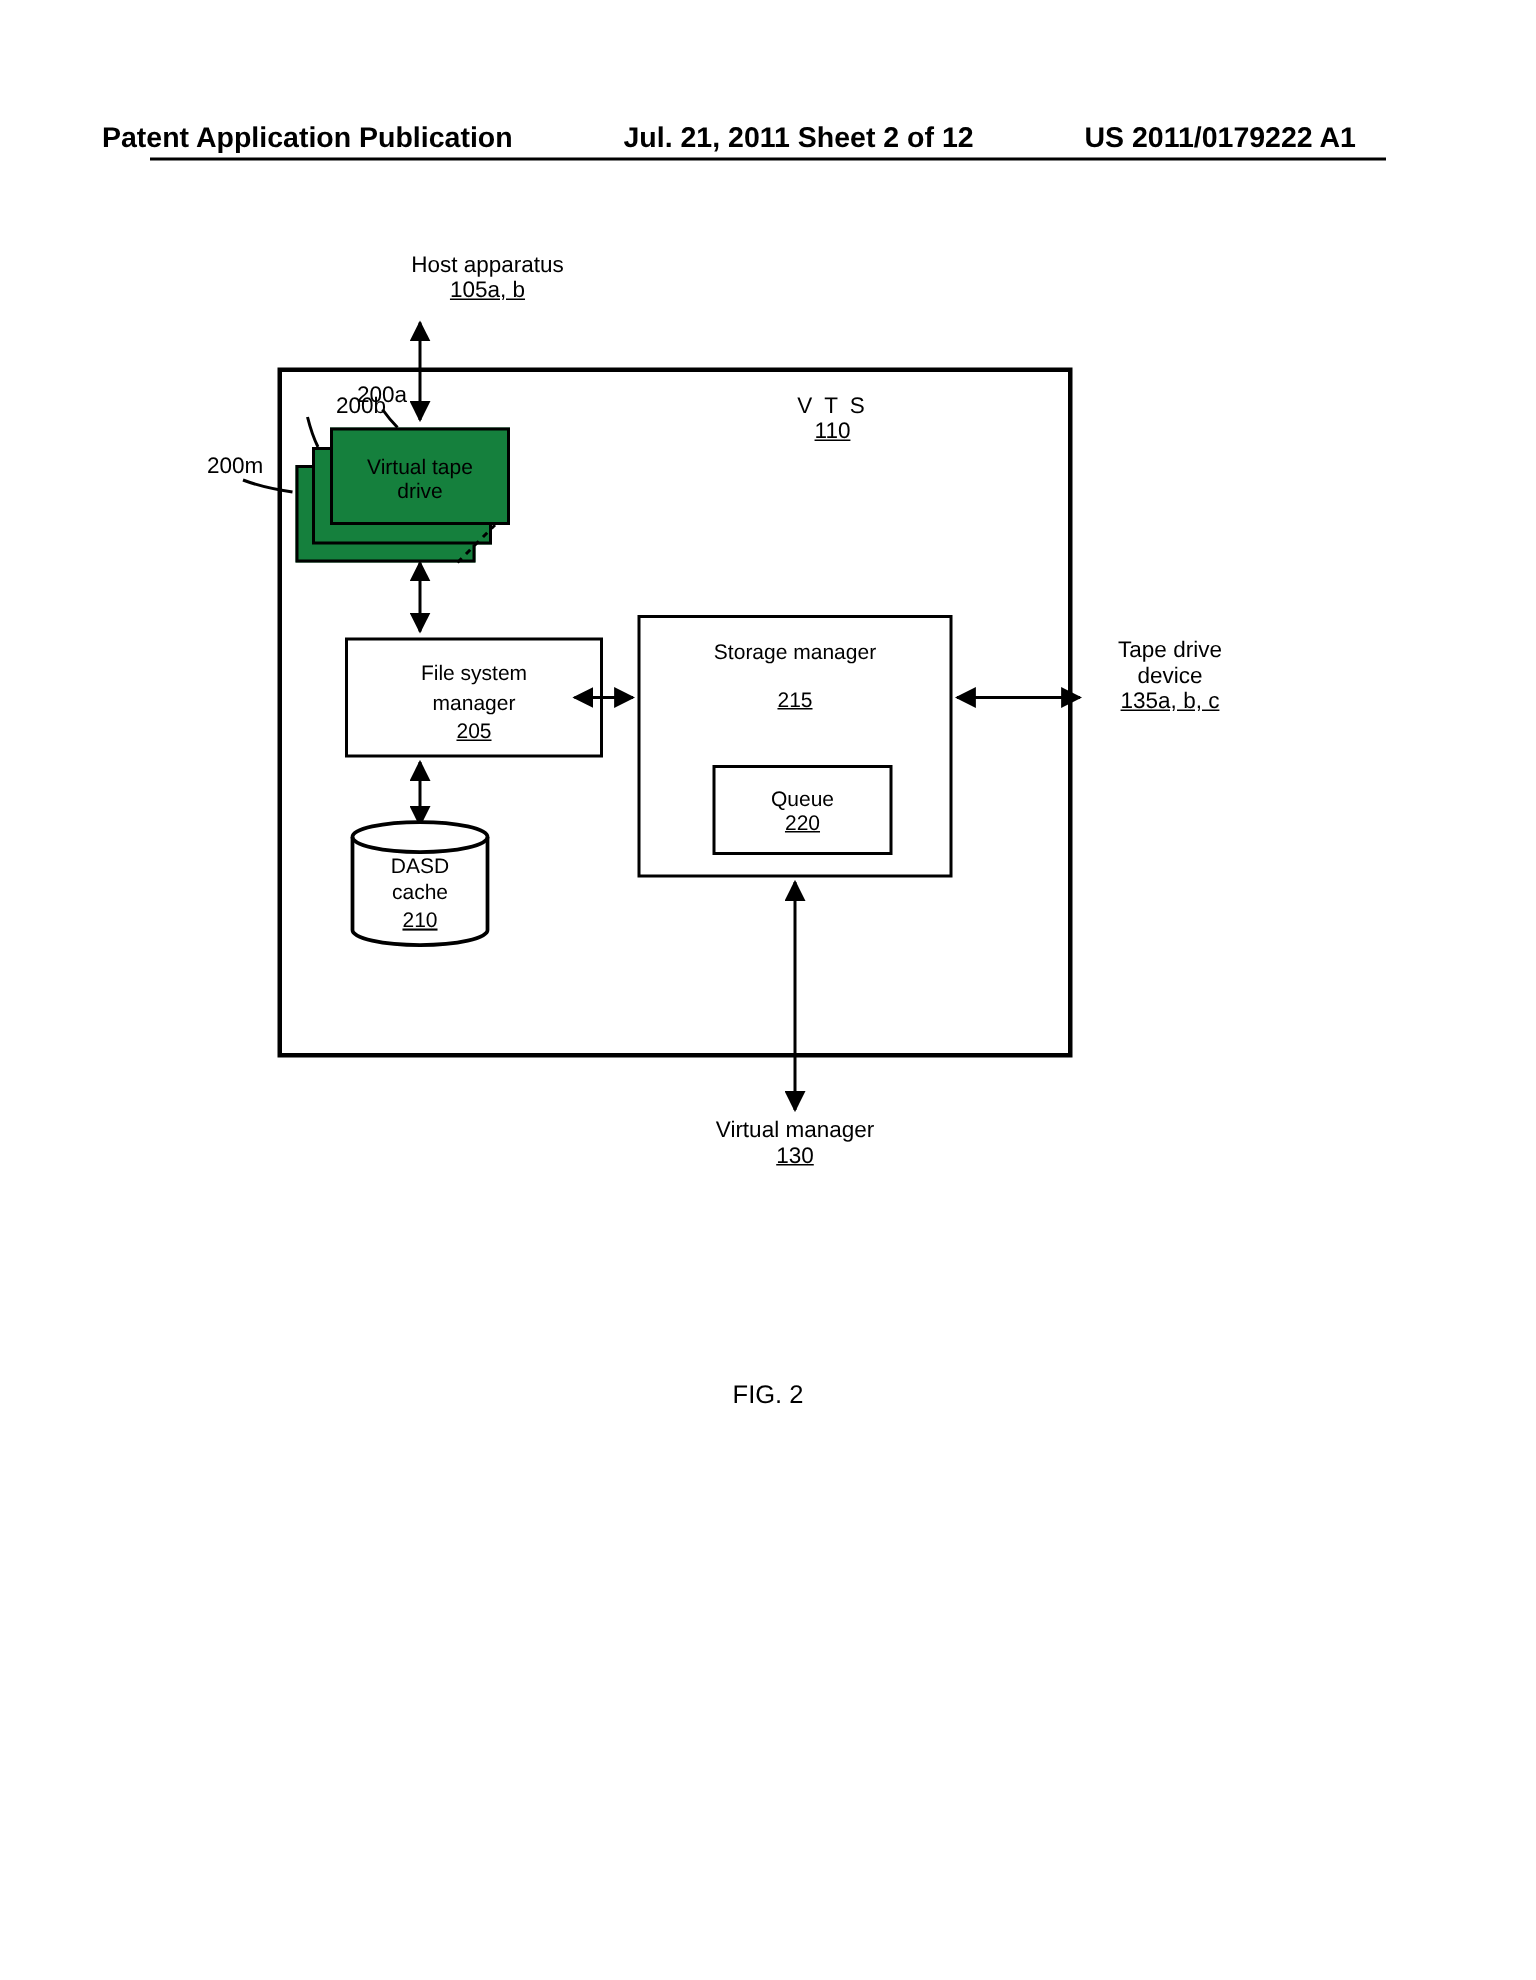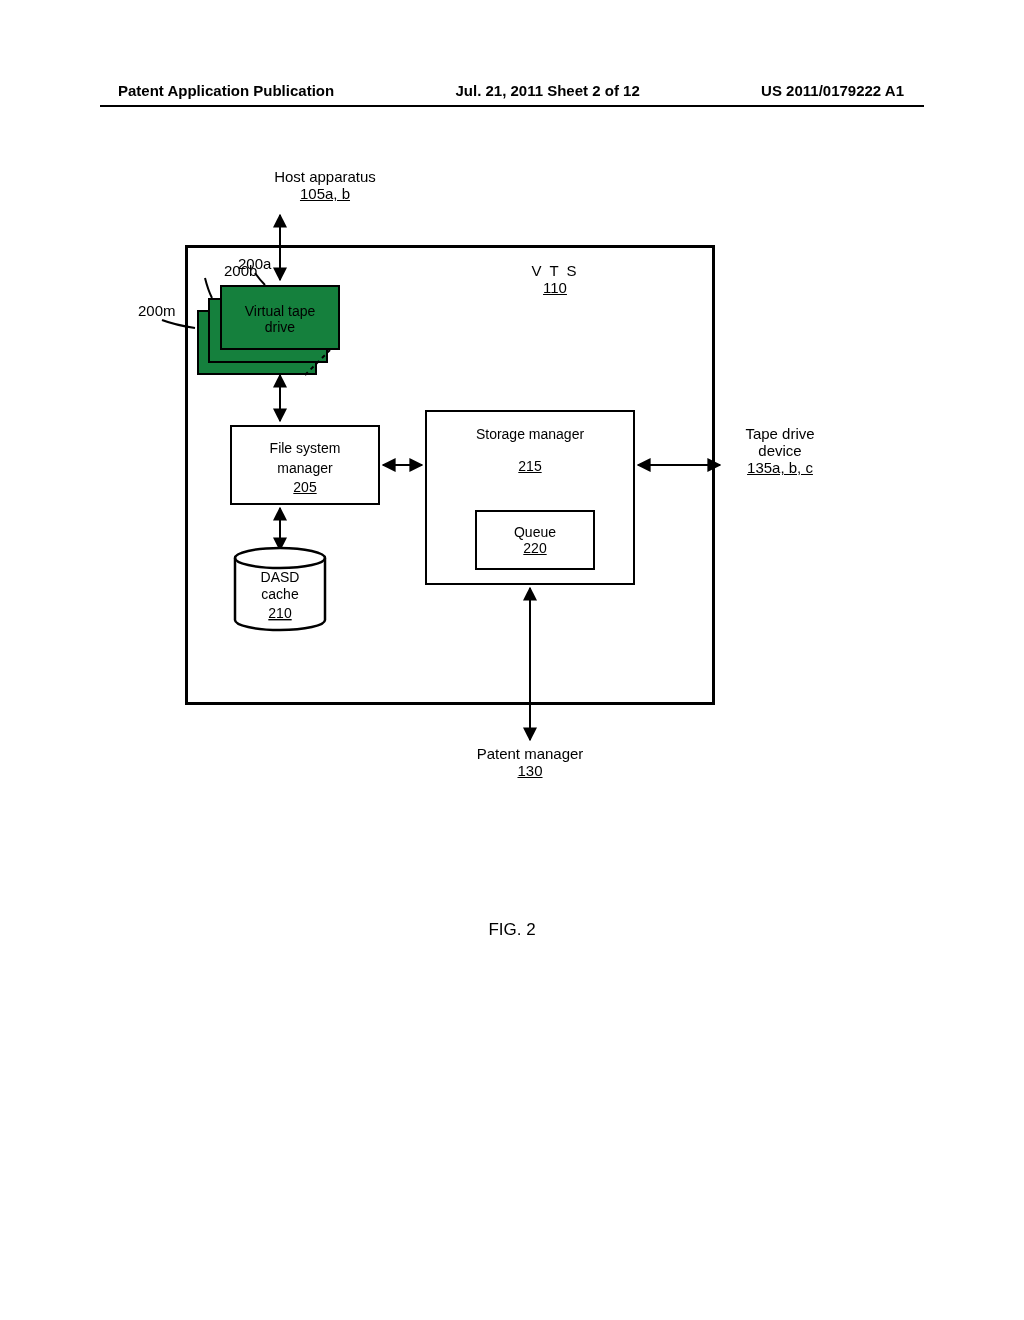--- a/index.html
+++ b/index.html
@@ -10,23 +10,22 @@
       background: #fff;
       position: relative;
     }
     .header {
       position: absolute;
       top: 82px;
       left: 0;
       right: 0;
       display: flex;
       justify-content: space-between;
-      font-size: 15px;
-      padding: 0 120px 0 102px;
-      margin-left: 16px;
+      font-size: 19px;
+      padding: 0 120px 0 68px;
     }
     .header .left { font-weight: bold; }
     .header .mid { font-weight: bold; }
     .header .right { font-weight: bold; }
     .hr { position: absolute; top: 105px; left: 100px; right: 100px; border-top: 2px solid #000; }
     .diagram { position: absolute; top: 150px; left: 100px; width: 824px; height: 800px; }
     .svg-canvas { position: absolute; top: 0; left: 0; }
     .label { position: absolute; text-align: center; font-size: 15px; }
     .under { text-decoration: underline; }
     .vts-box {
@@ -45,21 +44,21 @@
       background: #15803d;
       text-align: center;
       font-size: 14px;
       padding-top: 16px;
       line-height: 1.15;
     }
     .fs-box {
       position: absolute;
       left: 130px;
       top: 275px;
-      width: 150px;
+      width: 172px;
       height: 80px;
       border: 2px solid #000;
       text-align: center;
       font-size: 14px;
       padding-top: 12px;
       line-height: 1.4;
     }
     .sm-box {
       position: absolute;
       left: 325px;
@@ -113,21 +112,21 @@
     <span class="under" style="letter-spacing:0;">110</span>
   </div>
 
   <div class="label" style="left:620px; top:275px; width:120px;">
     <span>Tape drive</span><br>
     <span>device</span><br>
     <span class="under">135a, b, c</span>
   </div>
 
   <div class="label" style="left:350px; top:595px; width:160px;">
-    <span>Patent manager</span><br>
+    <span>Virtual manager</span><br>
     <span class="under">130</span>
   </div>
 
   <div class="label" style="left:138px; top:105px;">200a</div>
   <div class="label" style="left:88px; top:112px;margin-left:36px;">200b</div>
   <div class="label" style="left:38px; top:152px;">200m</div>
 
   <div class="vts-box"></div>
 
   <div class="vtd-box" style="left:97px; top:160px;"></div>

